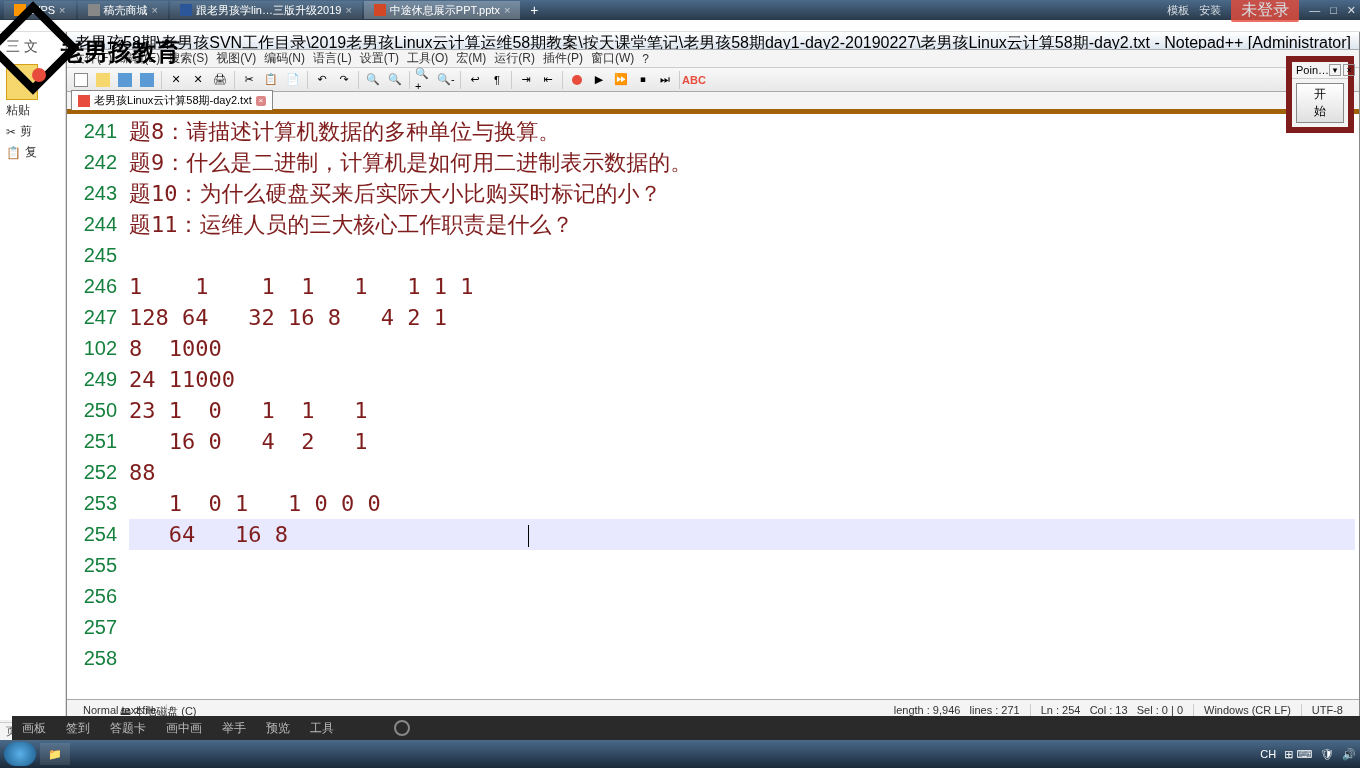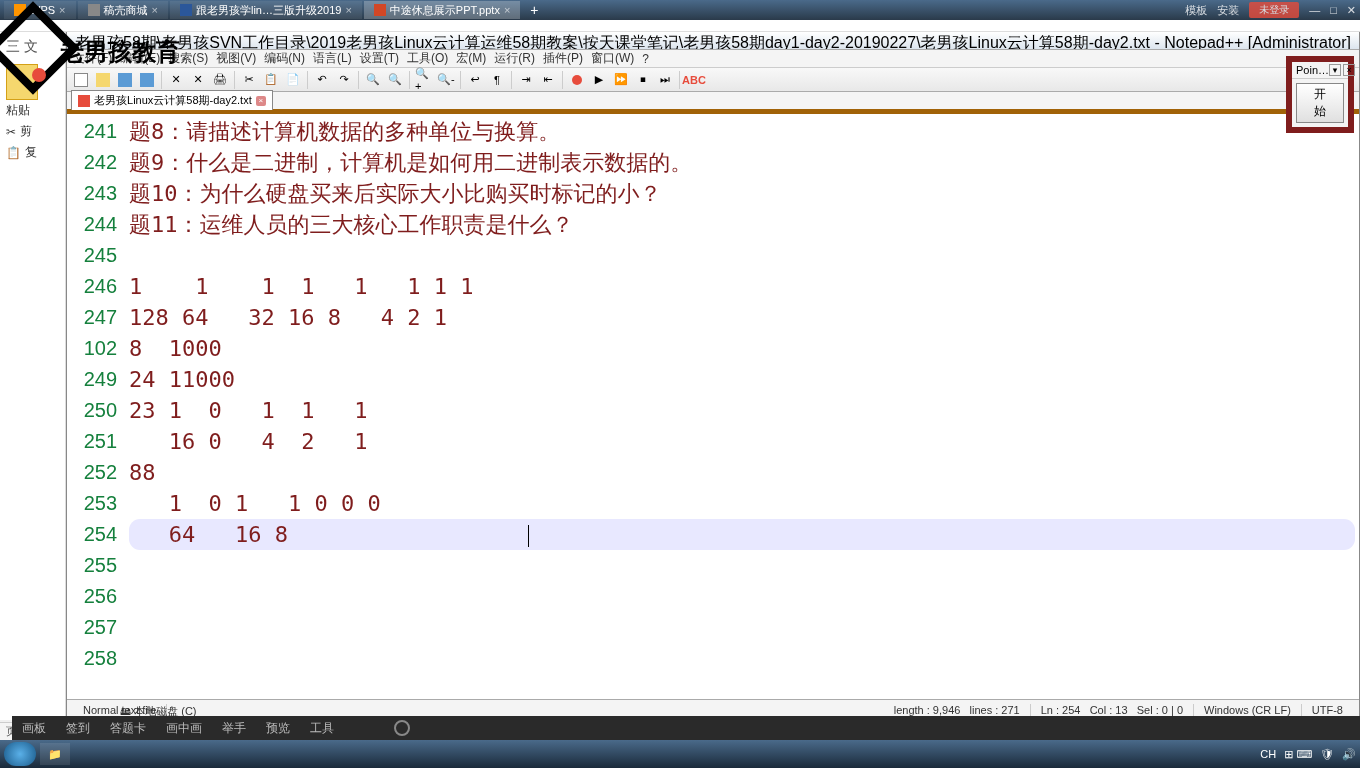--- a/index.html
+++ b/index.html
@@ -8,21 +8,21 @@
 .win-taskbar-top { height: 20px; background: linear-gradient(to bottom, #4a6a8a, #2a3a4a); display: flex; align-items: center; padding: 0 4px; color: #fff; font-size: 11px; }
 .win-tab { background: rgba(255,255,255,0.08); padding: 2px 10px; margin-right: 2px; display: flex; align-items: center; gap: 4px; height: 18px; }
 .win-tab.active { background: rgba(255,255,255,0.25); }
 .win-tab-icon { width: 12px; height: 12px; background: #888; }
 .win-tab-icon.wps { background: #ff9500; }
 .win-tab-icon.ppt { background: #d24726; }
 .win-tab-icon.doc { background: #2b579a; }
 .win-new-tab { color: #fff; font-size: 14px; padding: 0 8px; cursor: pointer; }
 .win-right { margin-left: auto; display: flex; gap: 10px; align-items: center; font-size: 11px; }
 .win-right span { opacity: 0.8; }
-.login-btn { background: #e74c3c; color: #fff; padding: 1px 10px; border-radius: 2px; font-size: 10px; }
+.login-btn { background: #e74c3c; color: #fff; padding: 1px 10px; border-radius: 2px; font-size: 16px; }
 
 .wps-bar { height: 12px; background: #fff; display: flex; align-items: center; padding: 0 8px; font-size: 11px; color: #333; border-bottom: 1px solid #ddd; }
 
 .main-area { display: flex; height: calc(100% - 32px - 20px - 28px); }
 
 .wps-sidebar { width: 92px; background: #fff; border-right: 1px solid #ddd; padding: 6px; }
 .wps-menu-icon { font-size: 14px; color: #555; margin-bottom: 8px; }
 .wps-paste { display: flex; flex-direction: column; align-items: flex-start; font-size: 12px; color: #333; margin-top: 8px; }
 .wps-paste-icon { width: 32px; height: 36px; background: #f5d76e; border: 1px solid #d4a017; margin-bottom: 2px; }
 .wps-cut { font-size: 12px; color: #333; margin: 4px 0; display: flex; align-items: center; gap: 4px; }
@@ -54,21 +54,21 @@
 .npp-tabs { height: 22px; background: #f4f4f4; display: flex; align-items: flex-end; padding: 0 4px; border-bottom: 5px solid #a16207; }
 .npp-tab { background: #fff; border: 1px solid #888; border-bottom: none; padding: 2px 6px; font-size: 11px; display: flex; align-items: center; gap: 4px; position: relative; top: 1px; }
 .npp-tab-icon { width: 12px; height: 12px; background: #e74c3c; }
 .npp-tab-close { width: 10px; height: 10px; background: #d88; border-radius: 2px; font-size: 8px; text-align: center; line-height: 10px; color: #fff; cursor: pointer; }
 
 .editor { flex: 1; display: flex; overflow: hidden; background: #fff; font-family: Consolas, monospace; }
 .gutter { width: 58px; background: #fff; text-align: right; padding: 2px 8px 2px 2px; color: #15803d; font-size: 20px; user-select: none; }
 .gutter div { height: 31px; line-height: 31px; }
 .code { flex: 1; padding: 2px 4px; font-size: 22px; color: #7f1d1d; }
 .code-line { height: 31px; line-height: 31px; white-space: pre; font-family: "SimSun", Consolas, monospace; }
-.code-line.current { background: #e8e8ff; border-radius: 11px; }
+.code-line.current { background: #e8e8ff; }
 .cursor-caret { display: inline-block; width: 1px; height: 22px; background: #000; vertical-align: middle; margin-left: 240px; }
 
 .npp-status { height: 20px; background: #f4f4f4; border-top: 1px solid #aaa; display: flex; align-items: center; font-size: 11px; color: #333; padding: 0 6px; }
 .status-seg { padding: 0 10px; border-right: 1px solid #ccc; }
 .status-seg:last-child { border-right: none; }
 .status-spacer { flex: 1; }
 
 .point-box { position: absolute; top: 56px; right: 6px; width: 68px; background: #f4f4f4; border: 6px solid #7f1d1d; z-index: 50; }
 .point-title { font-size: 11px; padding: 2px 4px; display: flex; justify-content: space-between; border-bottom: 1px solid #ccc; }
 .point-title-close { display: flex; gap: 2px; }

